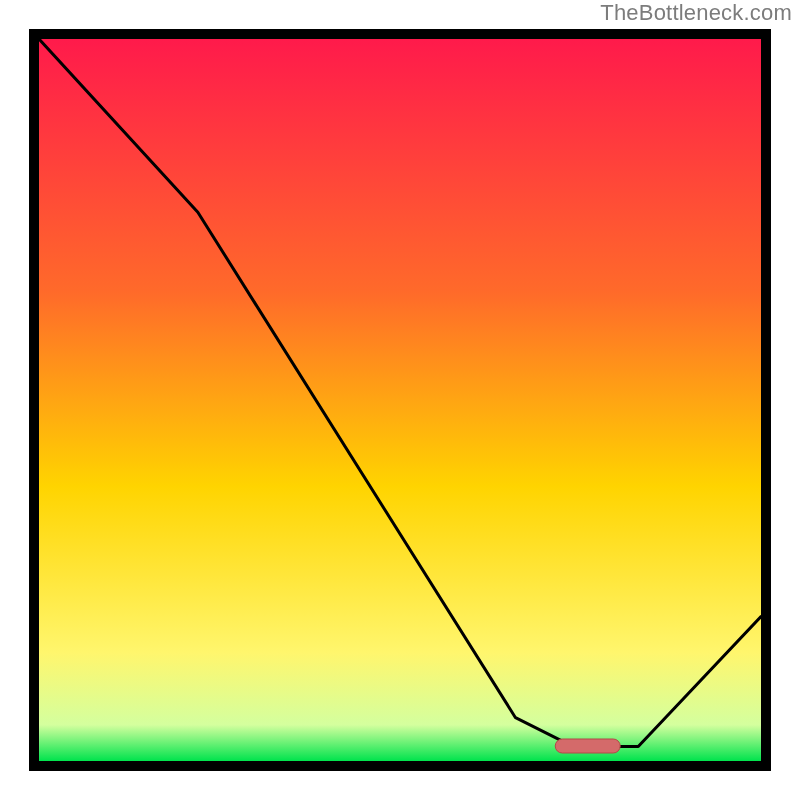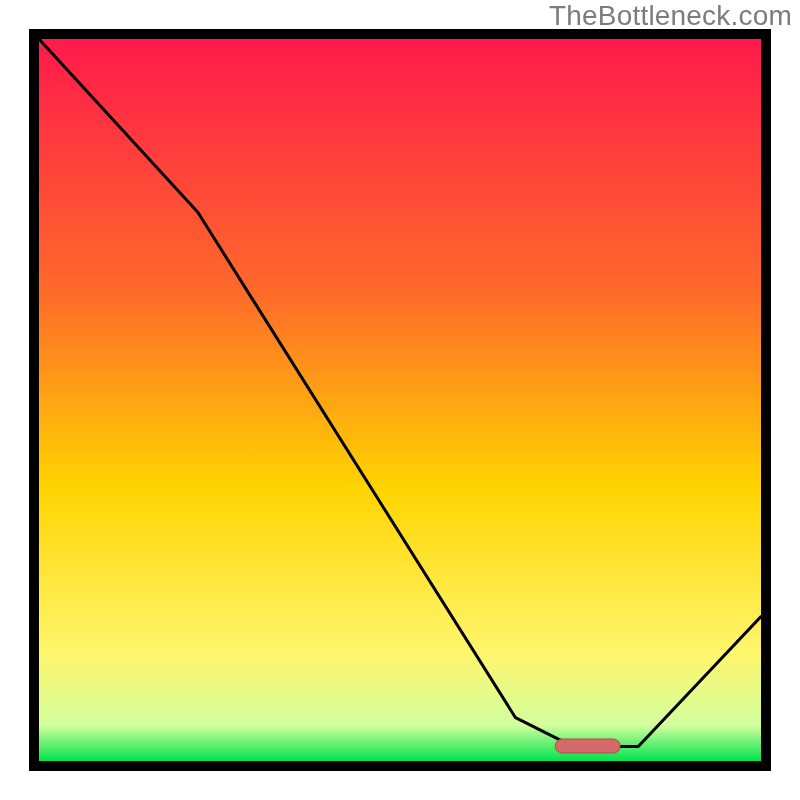--- a/index.html
+++ b/index.html
@@ -13,21 +13,21 @@
   .wrap {
     position: relative;
     width: 800px;
     height: 800px;
   }
   .watermark {
     position: absolute;
     top: 0px;
     right: 8px;
     color: #7c7c7c;
-    font-size: 28px;
+    font-size: 22px;
     font-weight: 400;
     letter-spacing: 0.2px;
   }
   .frame {
     position: absolute;
     left: 29px;
     top: 29px;
     width: 742px;
     height: 742px;
     background: #ffffff;

